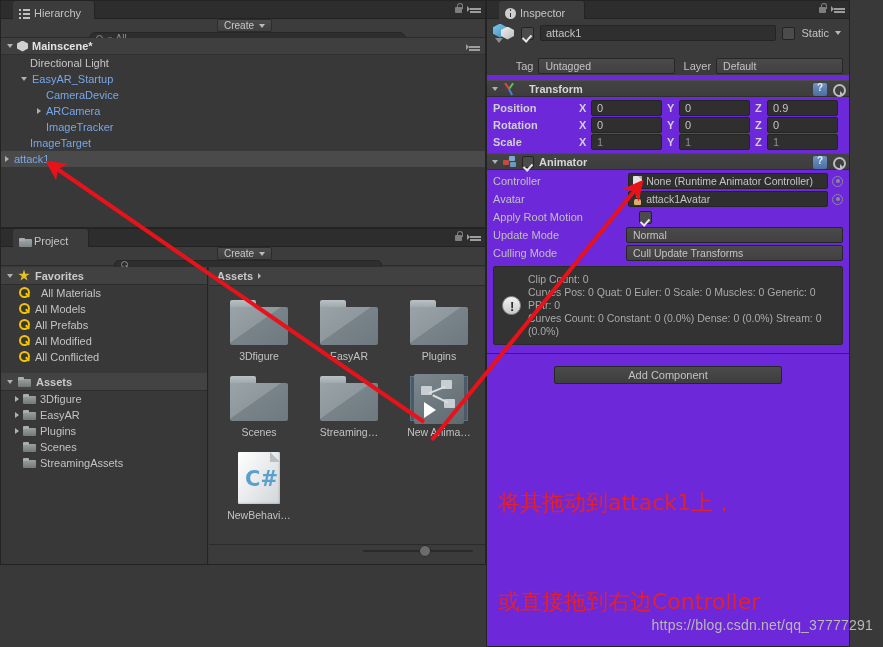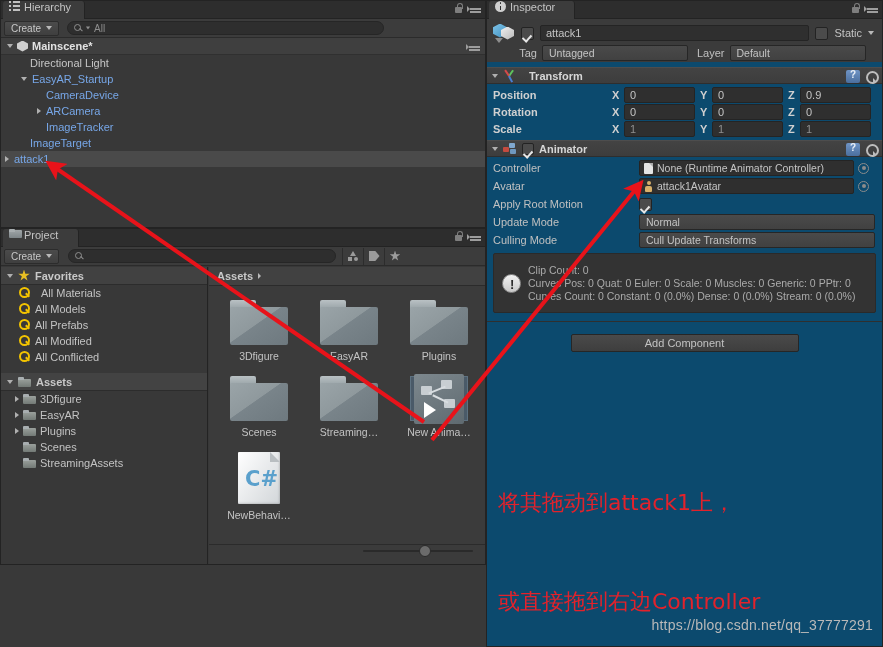--- a/index.html
+++ b/index.html
@@ -12,39 +12,39 @@
   }
   #root{position:relative;width:883px;height:647px;background:#393939;}
 
   
   .panel{position:absolute;background:#383838;border:1px solid #232323;}
   .tabbar{
     height:18px;background:#2d2d2d;position:relative;
     border-bottom:1px solid #232323;
   }
   .tab{
-    position:absolute;left:2px;top:0;height:18px;
+    position:absolute;left:12px;top:0;height:18px;
     background:#3c3c3c;
     border-right:1px solid #232323;
     border-top-left-radius:3px;border-top-right-radius:3px;
-    display:flex;align-items:flex-start;gap:4px;padding:0 10px 0 6px;
+    display:flex;align-items:flex-end;gap:4px;padding:0 10px 0 6px;
     color:#c4c4c4;font-size:11px;white-space:nowrap;
   }
   .tabicons{position:absolute;right:4px;top:2px;display:flex;align-items:center;gap:4px;}
   .lockico{width:9px;height:11px;position:relative;opacity:.75;}
   .lockico:before{content:"";position:absolute;left:1px;top:4px;width:7px;height:6px;background:#9a9a9a;border-radius:1px;}
   .lockico:after{content:"";position:absolute;left:2.5px;top:0px;width:4px;height:5px;border:1.4px solid #9a9a9a;border-bottom:none;border-radius:3px 3px 0 0;}
   .menuico{width:14px;height:11px;position:relative;}
   .menuico i{position:absolute;right:0;height:1.6px;background:#9d9d9d;display:block;}
   .menuico i:nth-child(1){top:2px;width:11px;}
   .menuico i:nth-child(2){top:5px;width:11px;}
   .menuico i:nth-child(3){top:8px;width:11px;}
   .menuico b{position:absolute;left:0;top:3px;width:0;height:0;border-left:3px solid #9d9d9d;border-top:3px solid transparent;border-bottom:3px solid transparent;}
 
-  .toolbar{height:19px;background:#3c3c3c;border-bottom:1px solid #2b2b2b;display:flex;align-items:center;}
+  .toolbar{height:19px;background:#3c3c3c;border-bottom:1px solid #2b2b2b;display:flex;align-items:center;flex-direction:column;}
   .createbtn{
     height:15px;margin-left:3px;padding:0 6px;
     background:linear-gradient(#4b4b4b,#3f3f3f);
     border:1px solid #2c2c2c;border-radius:2px;
     display:flex;align-items:center;gap:5px;color:#c8c8c8;font-size:10px;
   }
   .caret{width:0;height:0;border-left:3px solid #b9b9b9;border-top:3px solid transparent;border-bottom:3px solid transparent;}
   .caretd{width:0;height:0;border-top:4px solid #b9b9b9;border-left:3.5px solid transparent;border-right:3.5px solid transparent;}
   .searchbox{
     height:14px;border-radius:7px;background:#2e2e2e;border:1px solid #262626;
@@ -105,21 +105,21 @@
   .csico{width:42px;height:52px;background:linear-gradient(125deg,#ffffff,#d2d6d9);border-radius:1px;position:relative;
      box-shadow:inset -1px -1px 2px rgba(0,0,0,.15);}
   .csico:after{content:"";position:absolute;right:0;top:0;width:10px;height:10px;background:#b9bec1;clip-path:polygon(0 0,100% 100%,0 100%);}
   .cstext{position:absolute;left:7px;top:15px;font-size:21px;font-weight:bold;color:#5aa0cc;font-family:"DejaVu Sans",sans-serif;}
   .slider{position:absolute;right:12px;bottom:7px;width:110px;height:12px;}
   .slider .trk{position:absolute;left:0;top:5px;width:110px;height:2px;background:#2a2a2a;border-radius:1px;}
   .slider .knb{position:absolute;left:56px;top:0;width:12px;height:12px;border-radius:50%;background:#6b6b6b;border:1px solid #2a2a2a;}
   .projbottom{position:absolute;left:0;right:0;bottom:0;height:20px;background:#3b3b3b;border-top:1px solid #2b2b2b;}
 
   
-  #inspector{left:486px;top:0;width:397px;height:647px;background:#0c4a6e;}
+  #inspector{left:486px;top:0;width:364px;height:647px;background:#6d28d9;}
   .insp-head{padding:4px 6px 0 6px;background:#3b3b3b;}
   .namerow{display:flex;align-items:center;gap:6px;height:20px;}
   .cubeico{width:22px;height:21px;position:relative;flex:none;}
   .cubeico .c1{position:absolute;left:0;top:1px;width:14px;height:14px;background:linear-gradient(140deg,#7ec4e8,#3f8fc0);clip-path:polygon(50% 0,100% 26%,100% 74%,50% 100%,0 74%,0 26%);}
   .cubeico .c2{position:absolute;left:8px;top:4px;width:13px;height:13px;background:linear-gradient(140deg,#f0f0f0,#b9b9b9);clip-path:polygon(50% 0,100% 26%,100% 74%,50% 100%,0 74%,0 26%);}
   .cubeico .cd{position:absolute;left:2px;top:15px;width:0;height:0;border-top:5px solid #8d8d8d;border-left:4px solid transparent;border-right:4px solid transparent;}
   .cb{width:13px;height:13px;background:#4b4b4b;border:1px solid #232323;border-radius:2px;position:relative;flex:none;}
   .cb.on:after{content:"";position:absolute;left:2px;top:5px;width:4px;height:7px;border:2px solid #e6e6e6;border-top:none;border-left:none;transform:rotate(42deg);}
   .txtfield{
     height:16px;background:#2f2f2f;border:1px solid #242424;border-radius:2px;
@@ -486,21 +486,21 @@
             <span class="c2"></span>
             <span class="cd"></span>
           </span>
         <span class="cb on"></span>
         <span class="txtfield" style="flex:1;">attack1</span>
         <span class="cb"></span>
         <span class="statictxt">Static</span>
         <span class="caretd" style="margin-right:2px;"></span>
       </div>
 
-      <div style="display:flex;align-items:center;gap:5px;height:18px;margin-top:1px;">
+      <div style="display:flex;align-items:center;gap:5px;height:18px;margin-top:14px;">
         <span class="lbl" style="width:44px;text-align:right;">Tag</span>
         <span class="dropdown" style="width:146px;">Untagged</span>
         <span class="lbl" style="margin-left:4px;">Layer</span>
         <span class="dropdown" style="width:136px;">Default</span>
       </div>
 
     </div>
 
     <div style="height:5px;"></div>
 

